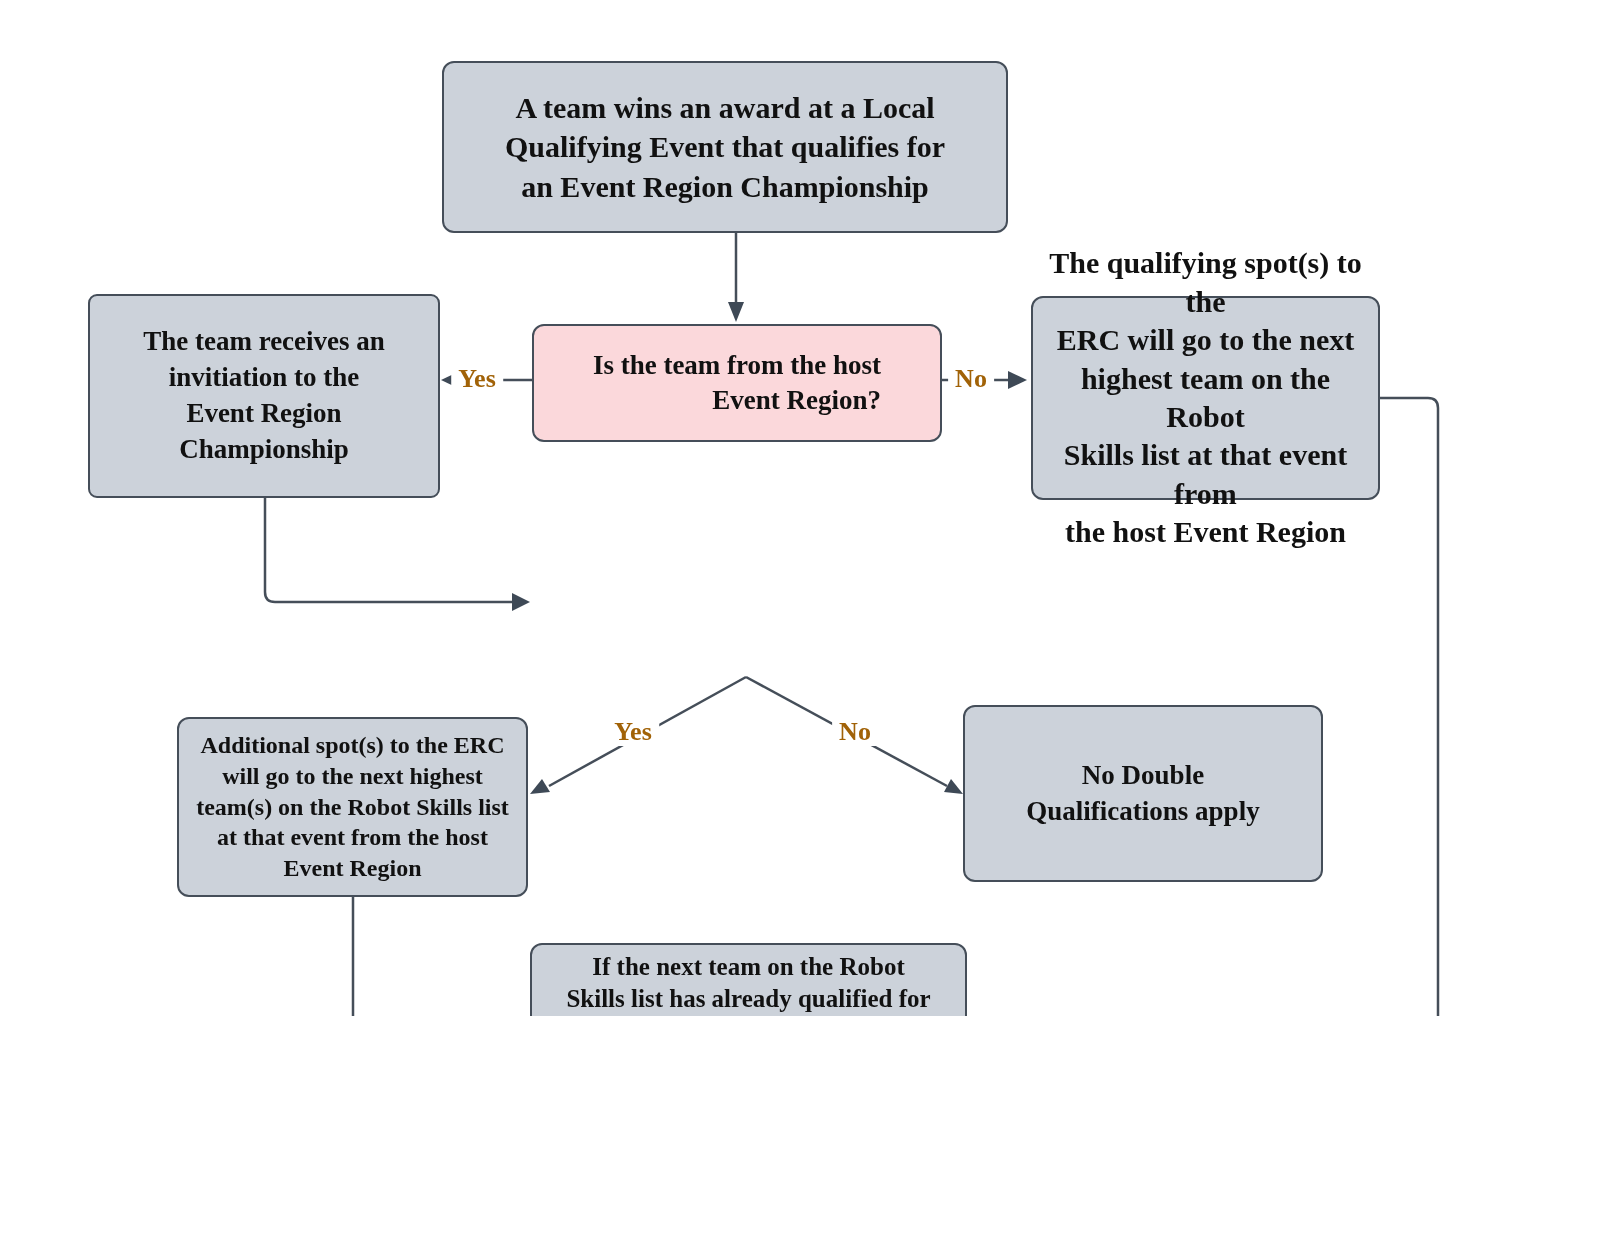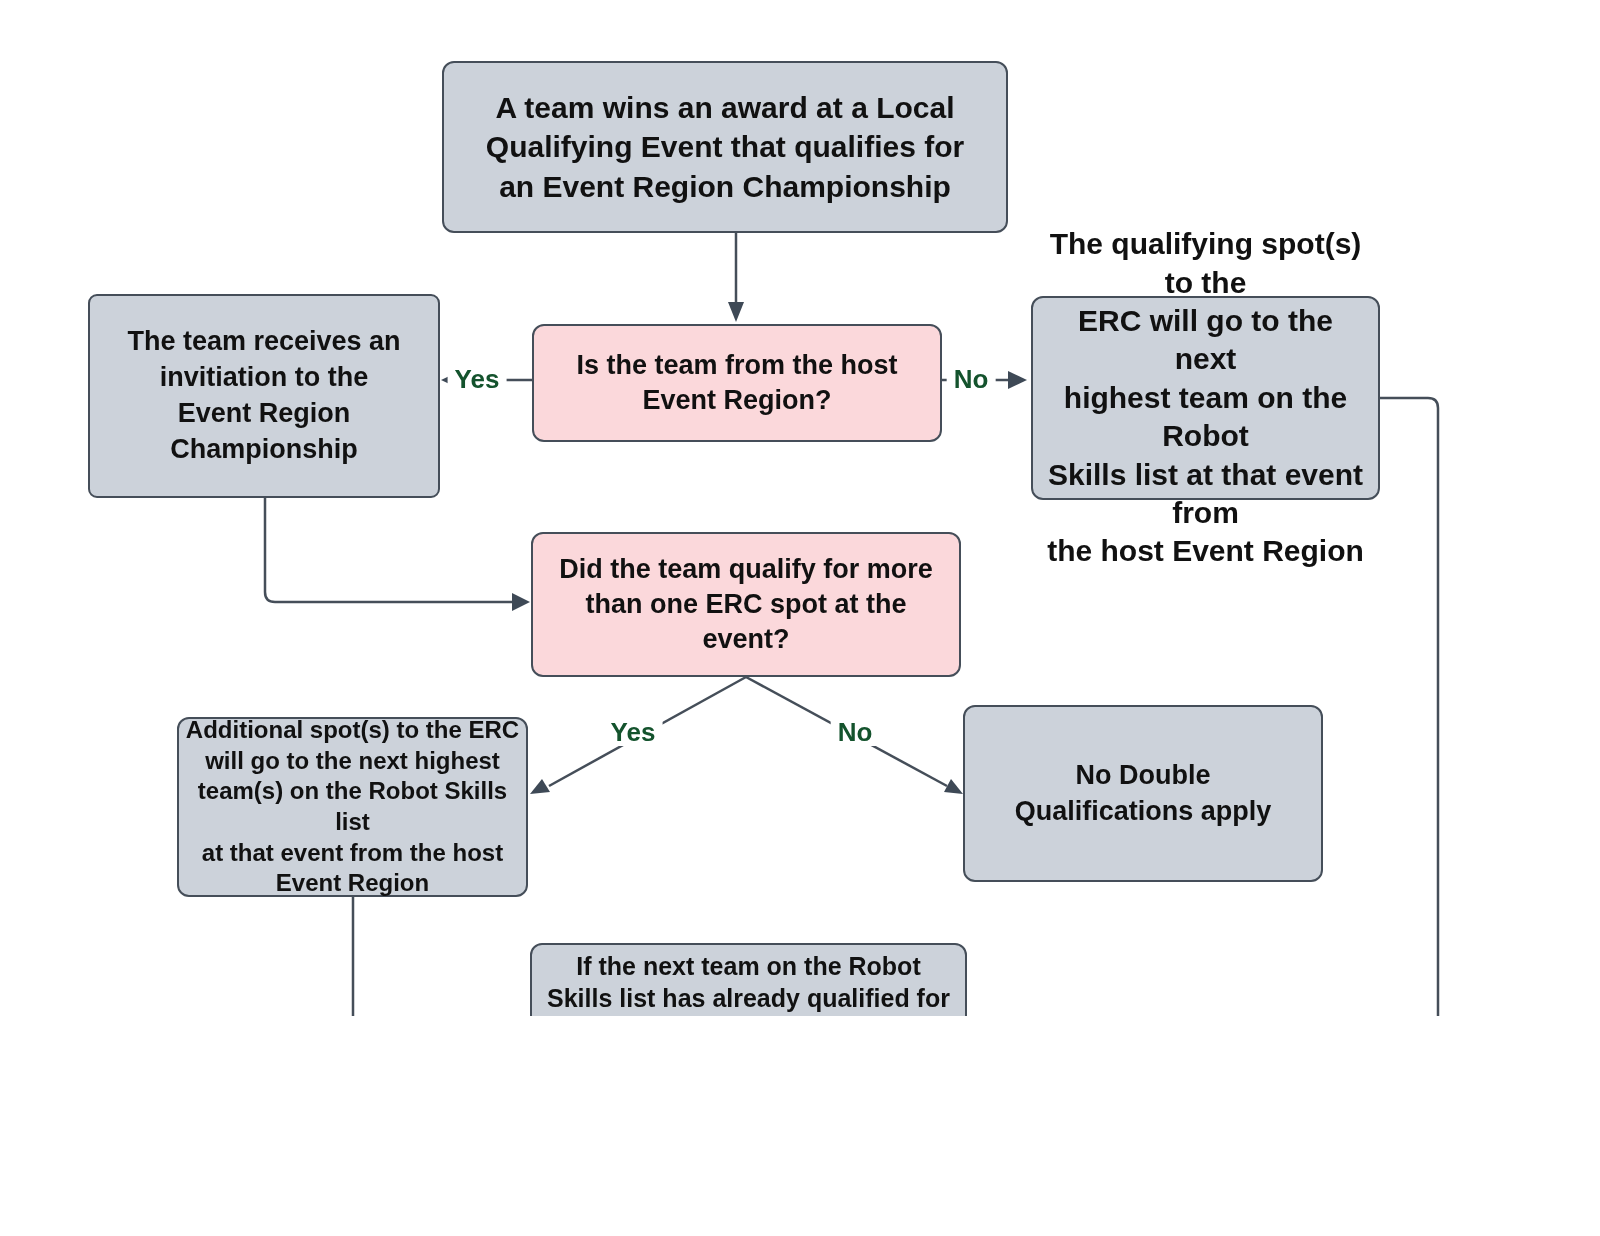--- a/index.html
+++ b/index.html
@@ -1,20 +1,20 @@
 <!DOCTYPE html>
 <html><head>
 <meta charset="utf-8">
 <style>
   html,body{margin:0;padding:0;background:#ffffff;}
   .canvas{
     position:relative;
     width:1600px;height:1016px;
     background:#ffffff;
-    font-family:Liberation Sans, sans-serif;
+    font-family:Liberation Serif, serif;
     overflow:hidden;
   }
   svg.wires{position:absolute;left:0;top:0;z-index:1;}
   .node{
     position:absolute;
     z-index:2;
     box-sizing:border-box;
     border:2px solid #454e59;
     border-radius:12px;
     display:flex;
@@ -29,21 +29,21 @@
   .gray{background:#ccd2da;}
   .pink{background:#fbd8db;}
   .edge-label{
     position:absolute;
     z-index:3;
     transform:translate(-50%,-50%);
     background:#ffffff;
     padding:1px 7px;
     font-weight:bold;
     font-size:26px;
-    color:#14532d;
+    color:#a16207;
     line-height:1;
   }
 </style>
 </head>
 <body>
 
 <div class="canvas">
 
   <svg class="wires" width="1600" height="1236" viewBox="0 0 1600 1236">
     <g stroke="#454e59" stroke-width="2.5" fill="none">
@@ -75,44 +75,40 @@
       <polygon points="966,1030 985,1021 985,1039"></polygon>
     </g>
   </svg>
 
   <div class="node gray" style="left:442px;top:61px;width:566px;height:172px;font-size:30px;line-height:1.32;">
     <span>A team wins an award at a Local
 Qualifying Event that qualifies for
 an Event Region Championship</span>
   </div>
 
-  <div class="node pink" style="left:532px;top:324px;width:410px;height:118px;font-size:27px;line-height:1.3;">
+  <div class="node pink" style="left:532px;top:324px;width:410px;height:118px;font-size:27px;line-height:1.3;text-align:right;">
     <span>Is the team from the host
 Event Region?</span>
   </div>
 
   <div class="node gray" style="left:88px;top:294px;width:352px;height:204px;font-size:27px;line-height:1.33;border-radius:9px;">
     <span>The team receives an
 invitiation to the
 Event Region
 Championship</span>
   </div>
 
   <div class="node gray" style="left:1031px;top:296px;width:349px;height:204px;font-size:30px;line-height:1.28;">
     <span>The qualifying spot(s) to the
 ERC will go to the next
 highest team on the Robot
 Skills list at that event from
 the host Event Region</span>
   </div>
 
-  <div class="node pink" style="left:531px;top:532px;width:430px;height:145px;font-size:27px;line-height:1.3;">
-    <span>Did the team qualify for more
-than one ERC spot at the event?</span>
-  </div>
 
   <div class="node gray" style="left:177px;top:703px;width:351px;height:180px;font-size:24px;line-height:1.28;padding:8px 6px;margin-top:14px;">
     <span>Additional spot(s) to the ERC
 will go to the next highest
 team(s) on the Robot Skills list
 at that event from the host
 Event Region</span>
   </div>
 
   <div class="node gray" style="left:963px;top:705px;width:360px;height:177px;font-size:27px;line-height:1.33;">

